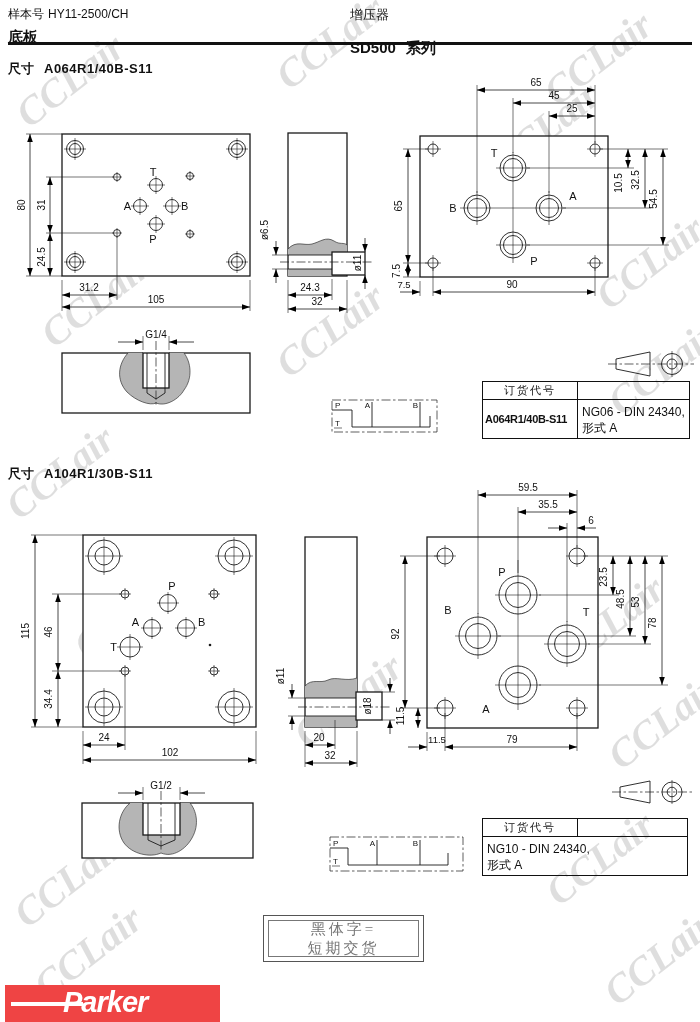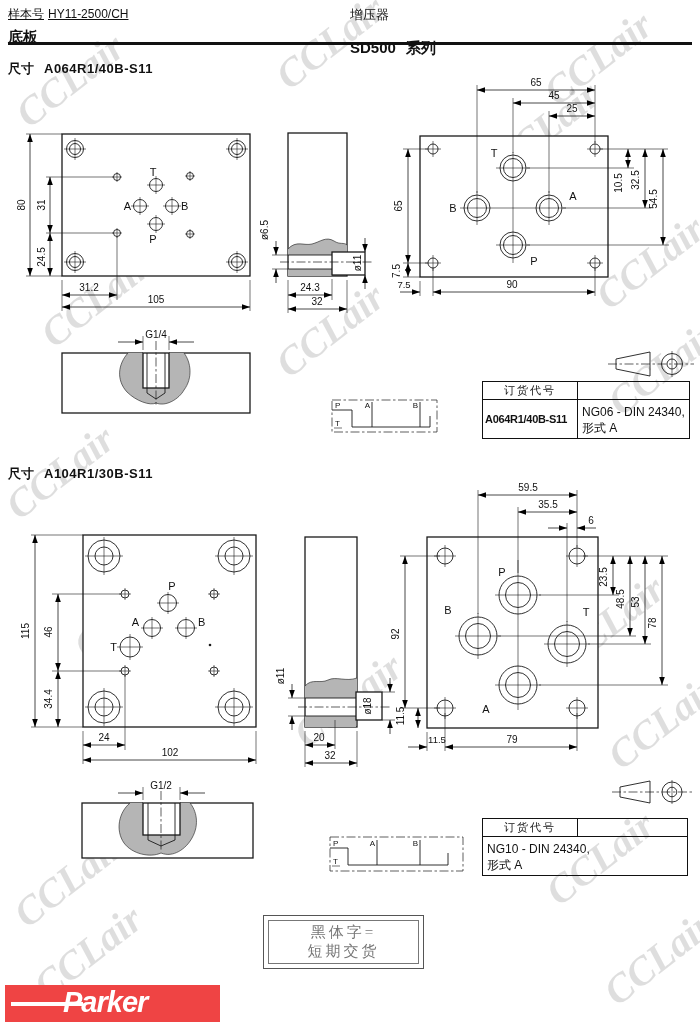--- a/index.html
+++ b/index.html
@@ -3,21 +3,21 @@
 <meta charset="utf-8">
 <style>
   html,body{margin:0;padding:0;background:#ffffff;}
   #page{position:relative;width:700px;height:1022px;background:#fff;overflow:hidden;
         font-family:"Liberation Sans",sans-serif;color:#111;}
   
   .wm-layer{position:absolute;inset:0;z-index:0;}
   .wm{position:absolute;transform:translate(-50%,-50%) rotate(-38deg);
       font:italic bold 40px "Liberation Serif",serif;color:rgba(0,0,0,0.13);white-space:nowrap;}
   
-  .hdr-l{position:absolute;left:8px;top:6px;z-index:2;text-decoration:underline;}
+  .hdr-l{position:absolute;left:8px;top:6px;z-index:2;}
   .hdr-l .cat{font-size:12px;}
   .hdr-l .cat .no{margin-left:4px;}
   .hdr-l .doc-title{font-size:15px;font-weight:bold;margin-top:5px;}
   .hdr-r{position:absolute;left:350px;top:6px;z-index:2;}
   .hdr-r .t1{font-size:13px;}
   .hdr-r .t2{font-size:15px;font-weight:bold;margin-top:15px;}
   .hdr-r .ser{margin-left:10px;}
   .rule{position:absolute;left:8px;top:42px;width:684px;height:2.5px;background:#111;z-index:2;}
   .sec-title{position:absolute;left:8px;z-index:2;font-size:13px;font-weight:bold;}
   .sec-title .code{margin-left:10px;letter-spacing:0.5px;}
@@ -40,21 +40,21 @@
   .ord-h{border-bottom:1.4px solid #111;gap:8px;}
   .ord-c1{width:95px;border-right:1.4px solid #111;box-sizing:border-box;}
   .ord-c2{flex:1;}
   .ord-h .ord-c1{font-size:11px;letter-spacing:2px;text-align:center;line-height:17px;}
   .ord-h div{height:17px;}
   .ord-b .ord-c1{font-weight:bold;font-size:11px;line-height:38px;padding-left:2px;letter-spacing:-0.3px;}
   .ord-b div{height:38px;}
   .ord-b .ord-c2{font-size:12px;line-height:1.35;padding:4px 0 0 4px;box-sizing:border-box;}
   .ord-b .ord-c2 div{height:auto;}
   
-  .note{position:absolute;left:263px;top:915px;width:161px;height:54px;z-index:2;
+  .note{position:absolute;left:263px;top:915px;width:161px;height:47px;z-index:2;
         border:1.5px solid #555;padding:4px;box-sizing:border-box;}
   .note-in{border:1px solid #777;width:100%;height:100%;box-sizing:border-box;
         display:flex;flex-direction:column;align-items:center;justify-content:center;
         font-family:"Liberation Serif",serif;font-size:15px;color:#777;letter-spacing:3px;line-height:1.25;}
   
   .logo{position:absolute;left:5px;top:985px;width:215px;height:37px;background:#ef4444;z-index:2;}
   .logo-bar{position:absolute;left:6px;top:17px;width:72px;height:3.5px;background:#fff;}
   .logo-text{position:absolute;left:58px;top:1px;color:#fff;font-style:italic;font-weight:bold;
         font-size:29px;letter-spacing:-1px;font-family:"Liberation Sans",sans-serif;}
 </style>

